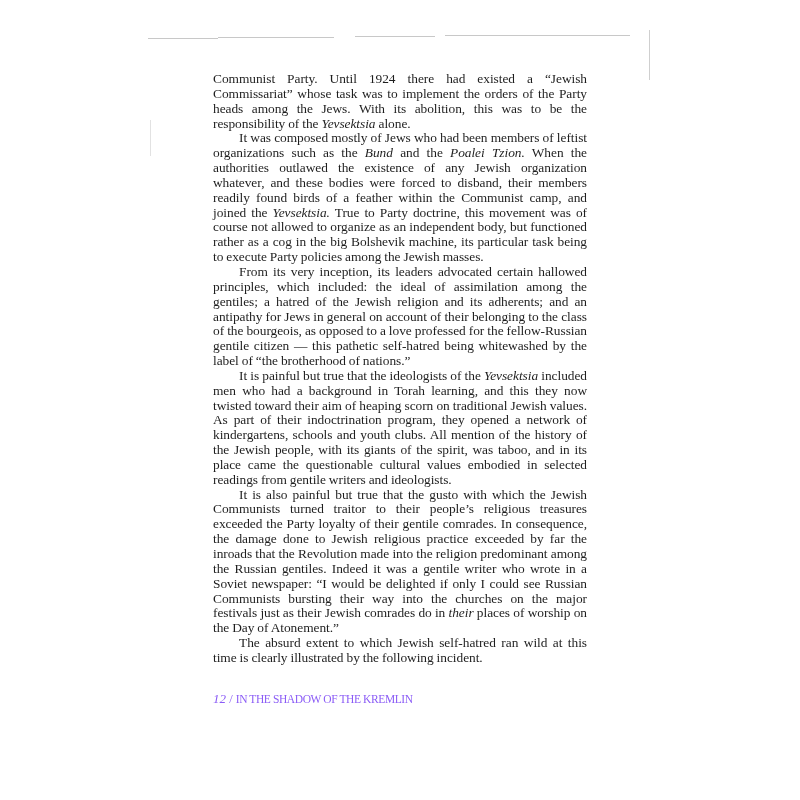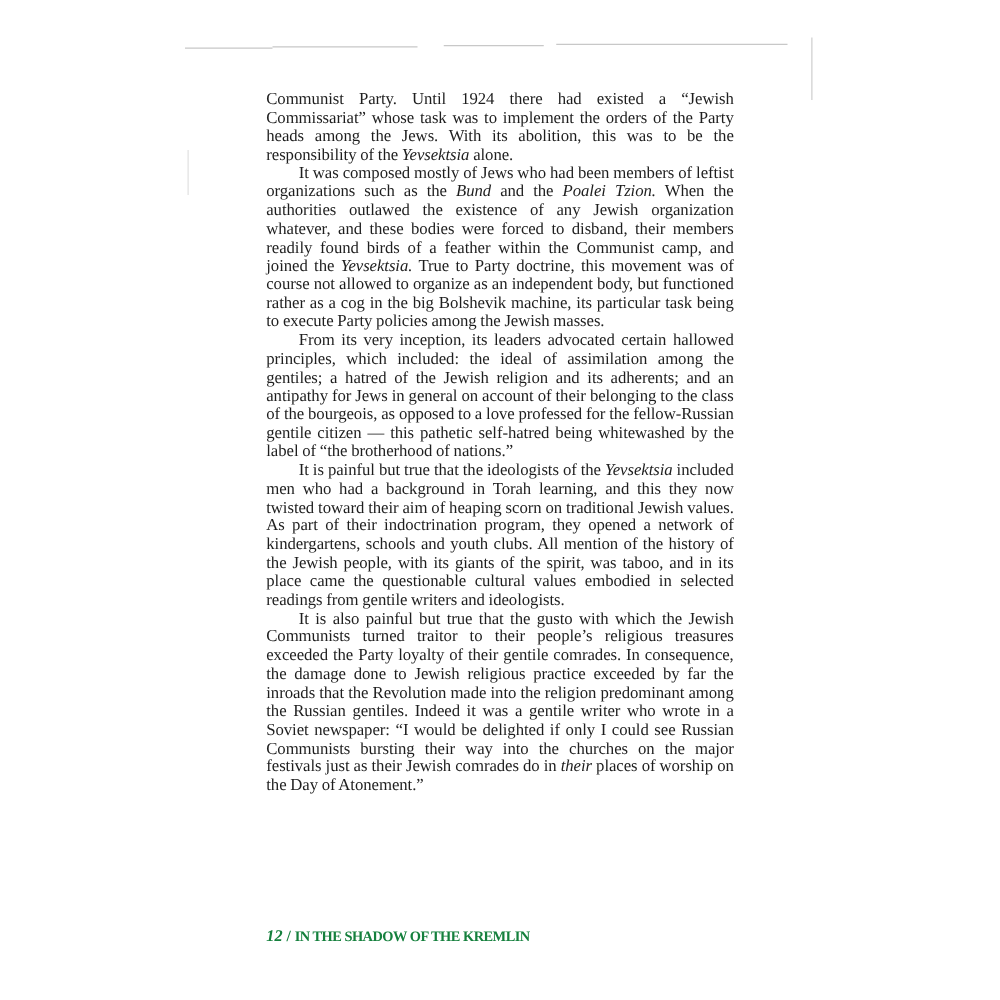--- a/index.html
+++ b/index.html
@@ -43,25 +43,24 @@
     }
     .page-body p.cont {
       text-indent: 0;
     }
     .page-body em {
       font-style: italic;
     }
     .footer {
       position: absolute;
       left: 213px;
-      top: 741px;
+      top: 691px;
       font-size: 12.5px;
-      color: #15803d;
+      color: #8b5cf6;
       white-space: nowrap;
-      font-weight: bold;
     }
     .footer .page-num {
       font-style: italic;
       font-size: 13px;
     }
     .footer .running-title {
       font-size: 11.5px;
       letter-spacing: -0.4px;
     }
   </style>
@@ -84,17 +83,20 @@
   </p>
   <p>
     <span>From its very inception, its leaders advocated certain hallowed principles, which included: the ideal of assimilation among the gentiles; a hatred of the Jewish religion and its adherents; and an antipathy for Jews in general on account of their belonging to the class of the bourgeois, as opposed to a love professed for the fellow-Russian gentile citizen — this pathetic self-hatred being whitewashed by the label of “the brotherhood of nations.”</span>
   </p>
   <p>
     <span>It is painful but true that the ideologists of the </span><em>Yevsektsia</em><span> included men who had a background in Torah learning, and this they now twisted toward their aim of heaping scorn on traditional Jewish values. As part of their indoctrination program, they opened a network of kindergartens, schools and youth clubs. All mention of the history of the Jewish people, with its giants of the spirit, was taboo, and in its place came the questionable cultural values embodied in selected readings from gentile writers and ideologists.</span>
   </p>
   <p>
     <span>It is also painful but true that the gusto with which the Jewish Communists turned traitor to their people’s religious treasures exceeded the Party loyalty of their gentile comrades. In consequence, the damage done to Jewish religious practice exceeded by far the inroads that the Revolution made into the religion predominant among the Russian gentiles. Indeed it was a gentile writer who wrote in a Soviet newspaper: “I would be delighted if only I could see Russian Communists bursting their way into the churches on the major festivals just as their Jewish comrades do in </span><em>their</em><span> places of worship on the Day of Atonement.”</span>
   </p>
+  <p>
+    <span>The absurd extent to which Jewish self-hatred ran wild at this time is clearly illustrated by the following incident.</span>
+  </p>
 </main>
 
 <footer class="footer">
   <span class="page-num">12</span><span class="sep"> / </span><span class="running-title">IN THE SHADOW OF THE KREMLIN</span>
 </footer>
 
 </body></html>

